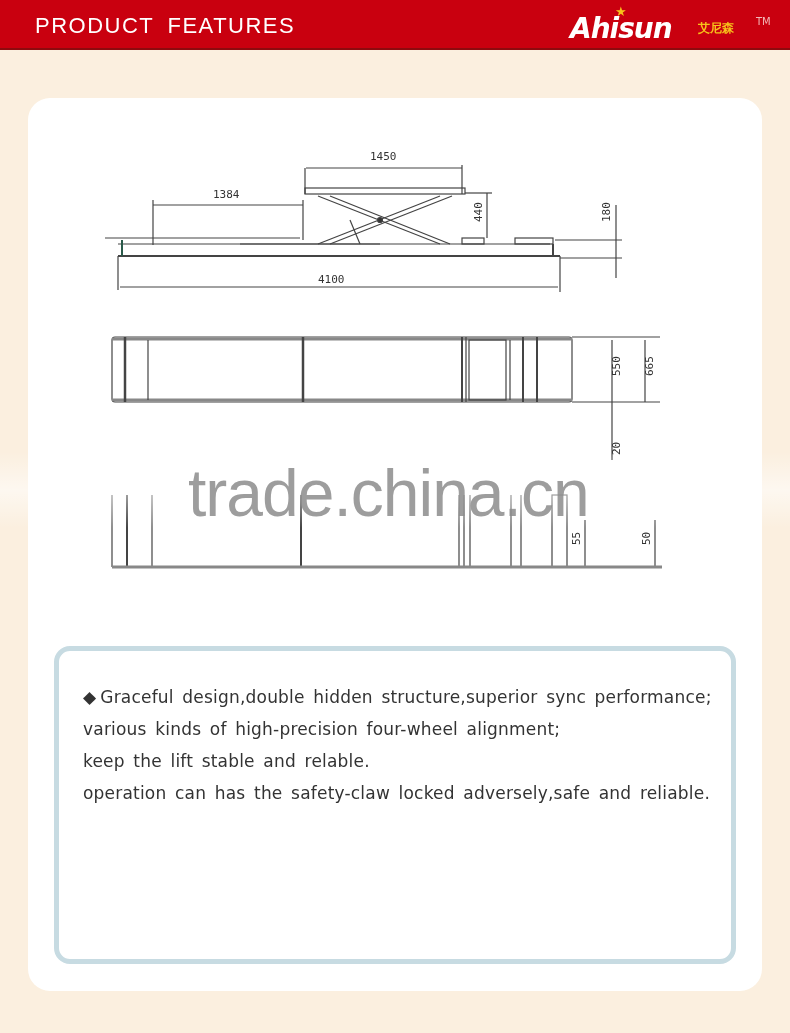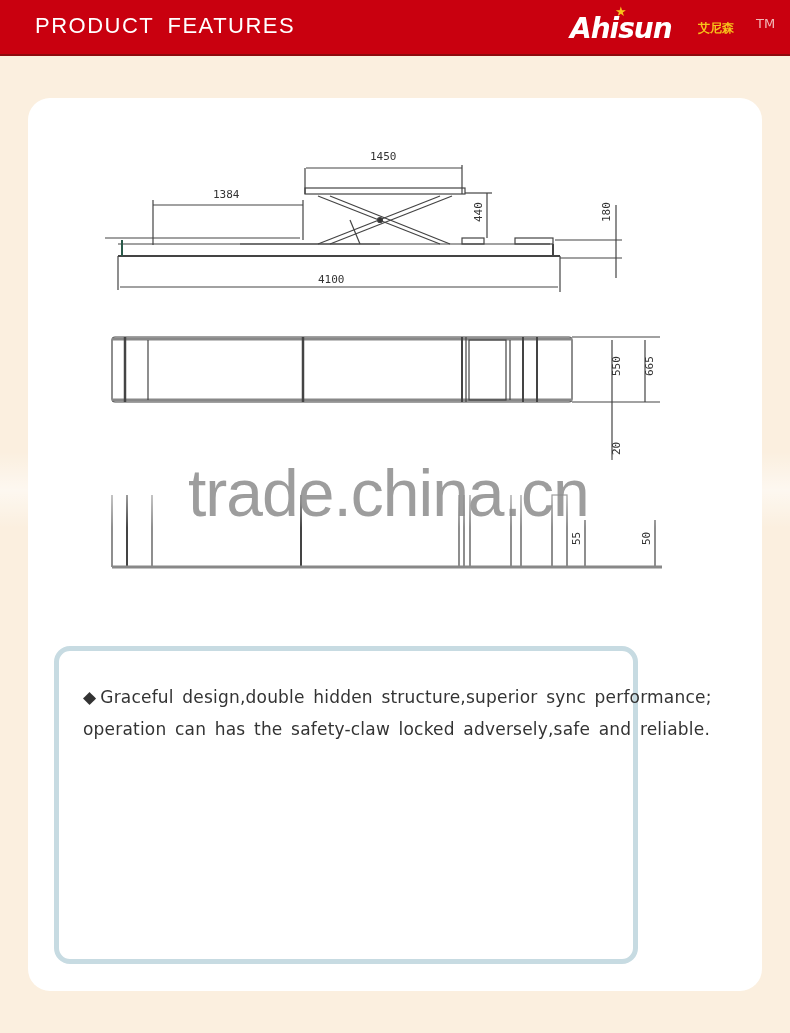--- a/index.html
+++ b/index.html
@@ -3,21 +3,21 @@
   <meta charset="utf-8">
   <style>
     html, body { margin: 0; padding: 0; }
     body {
       width: 790px; height: 1033px; overflow: hidden;
       background: #fbefdf;
       font-family: "DejaVu Sans", sans-serif;
       position: relative;
     }
     .header {
-      position: absolute; left: 0; top: 0; width: 790px; height: 56px;
+      position: absolute; left: 0; top: 0; width: 790px; height: 50px;
       background: #c9000f;
       border-bottom: 2px solid #8e0a0e;
       box-sizing: border-box;
     }
     .header-title {
       position: absolute; left: 35px; top: 13px;
       color: #ffffff; font-family: "Liberation Sans", sans-serif;
       font-size: 22px; font-weight: 400; letter-spacing: 1.5px;
       word-spacing: 6px;
     }
@@ -30,40 +30,40 @@
       color: #ffffff; font-size: 28px; letter-spacing: -1px;
     }
     .logo-cn {
       position: absolute; left: 128px; top: 12px;
       color: #f7c21a; font-size: 12px; font-weight: bold;
     }
     .logo-star {
       position: absolute; left: 45px; top: -4px; color: #f7c21a; font-size: 13px;
     }
     .logo-tm {
-      position: absolute; left: 186px; top: 8px; color: #f2b8b8; font-size: 13px;
+      position: absolute; left: 186px; top: 8px; color: #f2b8b8; font-size: 10px;
     }
     .card {
       position: absolute; left: 28px; top: 98px; width: 734px; height: 893px;
       background: #ffffff; border-radius: 22px;
     }
     .drawing {
       position: absolute; left: 0; top: 0; width: 790px; height: 620px;
     }
     .watermark {
       position: absolute; left: 176px; top: 455px;
       font-family: "Liberation Sans", sans-serif;
       font-size: 66px; color: rgba(140,140,140,0.85); letter-spacing: -1px; margin-left: 12px;
     }
     .wm-band {
       position: absolute; top: 452px; height: 76px; width: 790px; left: 0;
       background: linear-gradient(to bottom, rgba(255,255,255,0) 0%, rgba(255,255,255,0.55) 50%, rgba(255,255,255,0) 100%);
     }
     .features {
-      position: absolute; left: 54px; top: 646px; width: 584px; height: 318px;
+      position: absolute; left: 54px; top: 646px; width: 682px; height: 318px;
       border: 5px solid #c7dbe2; border-radius: 16px; box-sizing: border-box;
       background: #ffffff;
       padding: 30px 20px 0 24px;
     }
     .feature-line {
       font-family: "DejaVu Sans", sans-serif; font-size: 17px; color: #333333;
       line-height: 32px; letter-spacing: 0.2px; word-spacing: 3px;
       white-space: nowrap;
     }
     .bullet { color: #333; margin-right: 4px; }
@@ -172,14 +172,16 @@
       <text x="650" y="545" font-size="11" fill="#333" stroke="none" transform="rotate(-90 650 545)">50</text>
     </g>
   </g>
 </svg>
 
 <div class="wm-band"></div>
 <div class="watermark">trade.china.cn</div>
 
 <div class="features">
   <div class="feature-line"><span class="bullet">◆</span><span>Graceful design,double hidden structure,superior sync performance;</span></div>
+  <div class="feature-line"><span>various kinds of high-precision four-wheel alignment;</span></div>
+  <div class="feature-line"><span>keep the lift stable and relable.</span></div>
   <div class="feature-line"><span>operation can has the safety-claw locked adversely,safe and reliable.</span></div>
 </div>
 
 </body></html>

